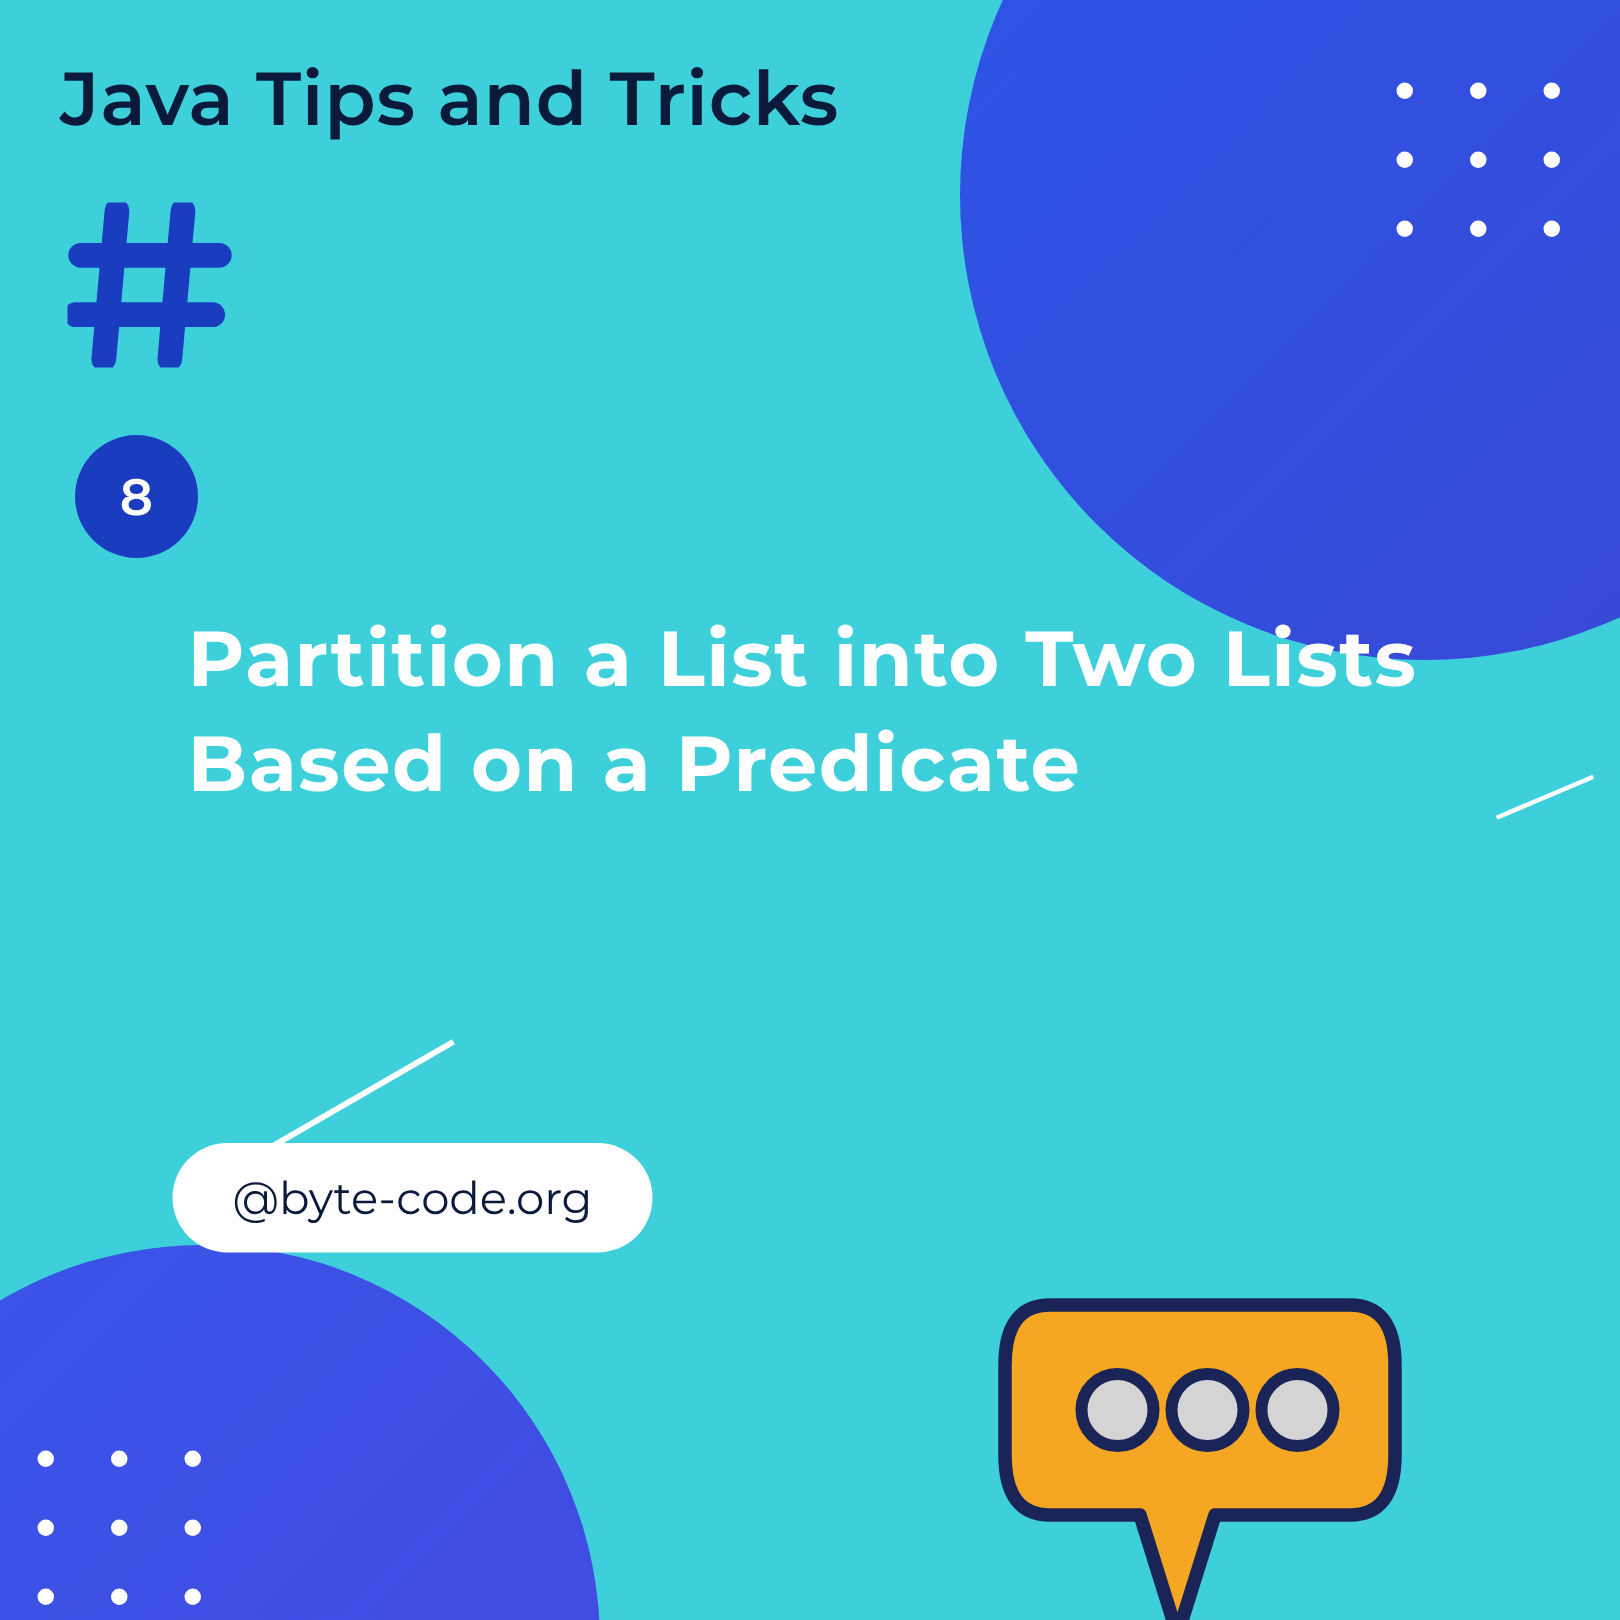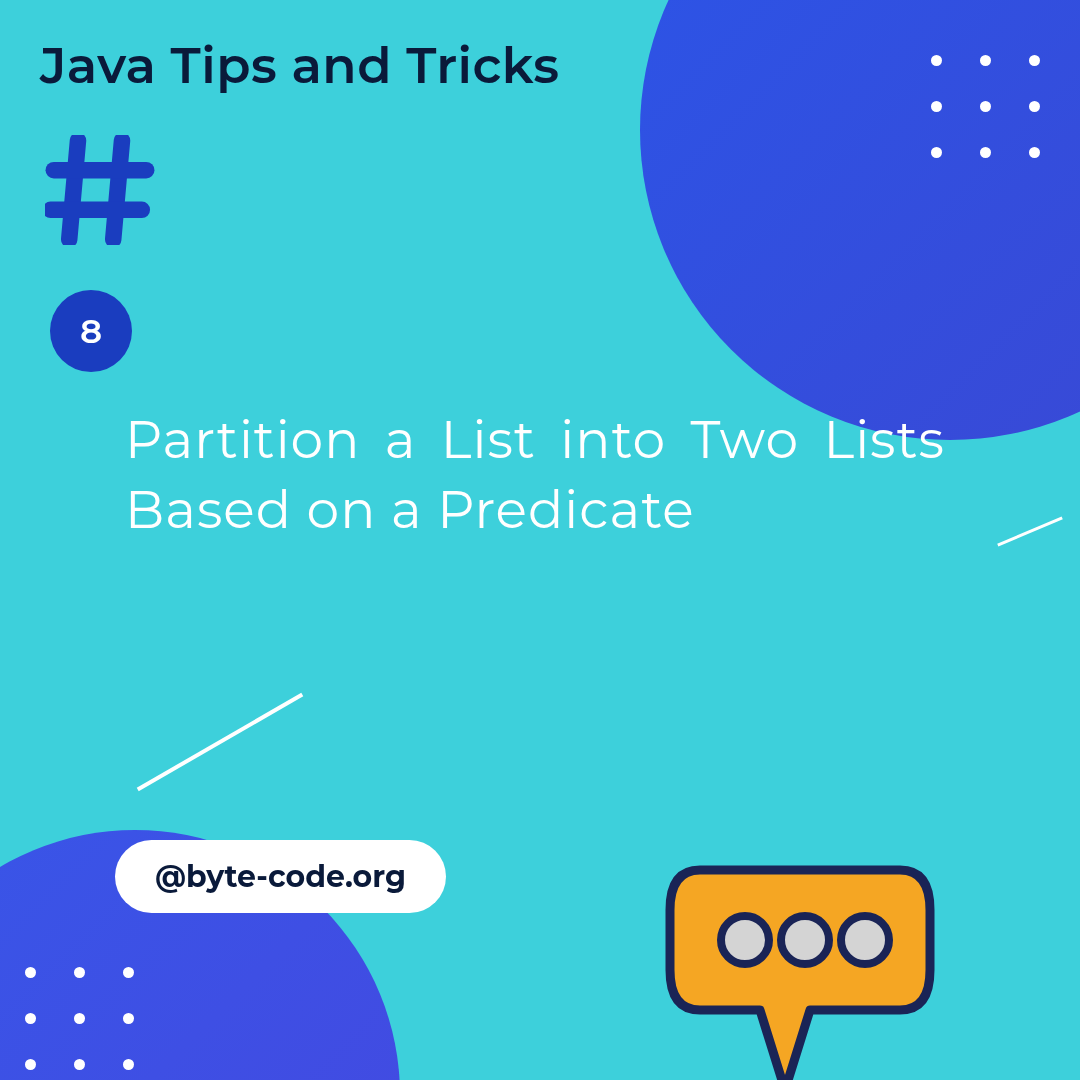--- a/index.html
+++ b/index.html
@@ -95,36 +95,36 @@
       font-size: 34px;
       font-weight: 600;
     }
     .description {
       position: absolute;
       top: 405px;
       left: 125px;
       width: 820px;
       color: #fff;
       font-size: 52px;
-      font-weight: 400;
+      font-weight: 700;
       line-height: 1.35;
       text-align: justify;
       text-align-last: left;
       letter-spacing: 1px;
     }
     .handle-pill {
       position: absolute;
-      top: 840px;
+      top: 762px;
       left: 115px;
       background: #fff;
       border-radius: 50px;
       padding: 18px 40px;
       color: #0a1a3a;
       font-size: 30px;
-      font-weight: 700;
+      font-weight: 400;
     }
     .line-small {
       position: absolute;
       top: 530px;
       right: 15px;
       width: 70px;
       height: 3px;
       background: #fff;
       transform: rotate(-23deg);
     }

